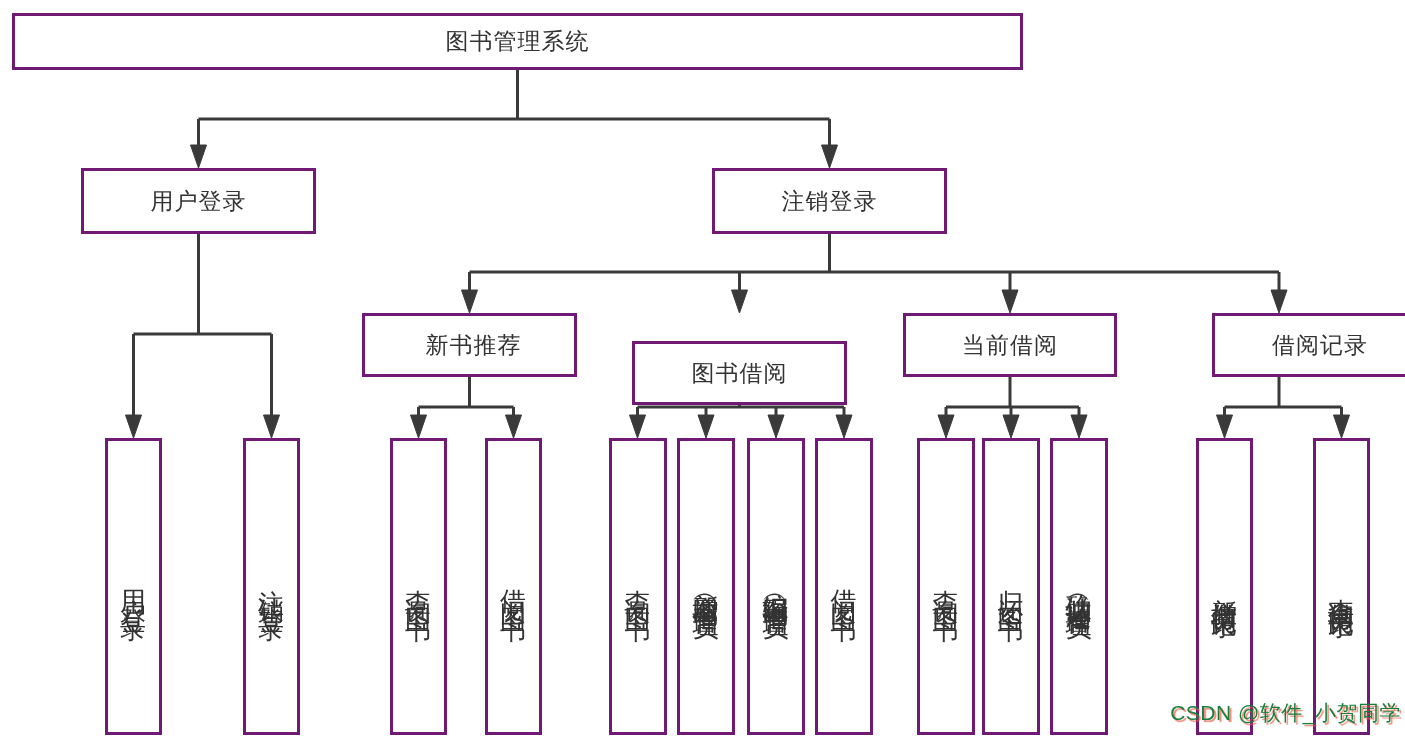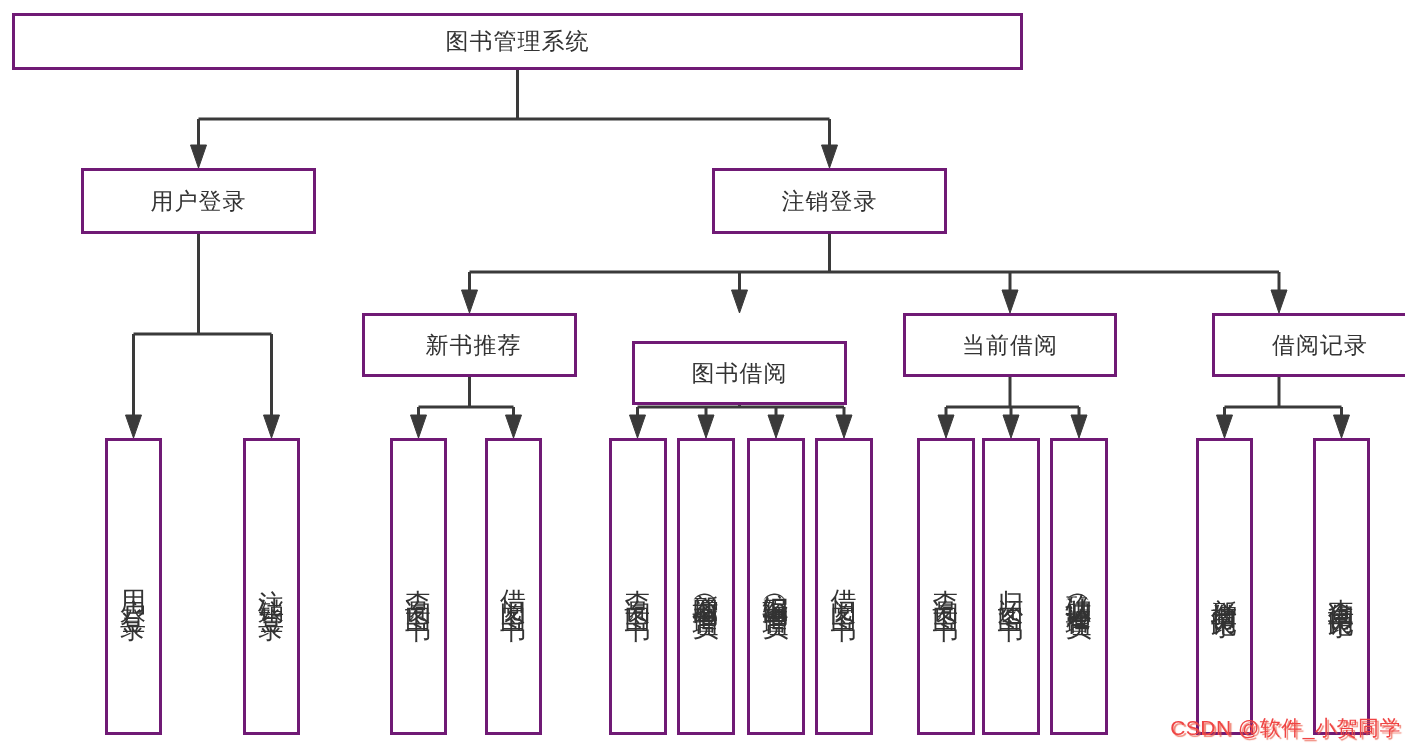--- a/index.html
+++ b/index.html
@@ -36,25 +36,25 @@
     line-height: 1.08;
     letter-spacing: 3px;
     color: #333333;
     white-space: nowrap;
   }
   .vt-short { letter-spacing: 9px; }
   svg line { stroke: #3a3a3a; stroke-width: 3; }
   svg polygon { fill: #3a3a3a; stroke: #3a3a3a; stroke-width: 1; }
   .watermark {
     position: absolute;
-    top: 714px;
+    top: 699px;
     right: 4px;
     font-size: 21px;
     letter-spacing: 0.5px;
-    color: #ef4444;
+    color: #15803d;
     text-shadow: 2px 2px 1px rgba(235, 90, 70, 0.75);
     white-space: nowrap;
   }
 </style>
 </head>
 <body>
 
 <div class="stage">
 
   <svg class="layer" width="1405" height="747" viewBox="0 0 1405 747">

